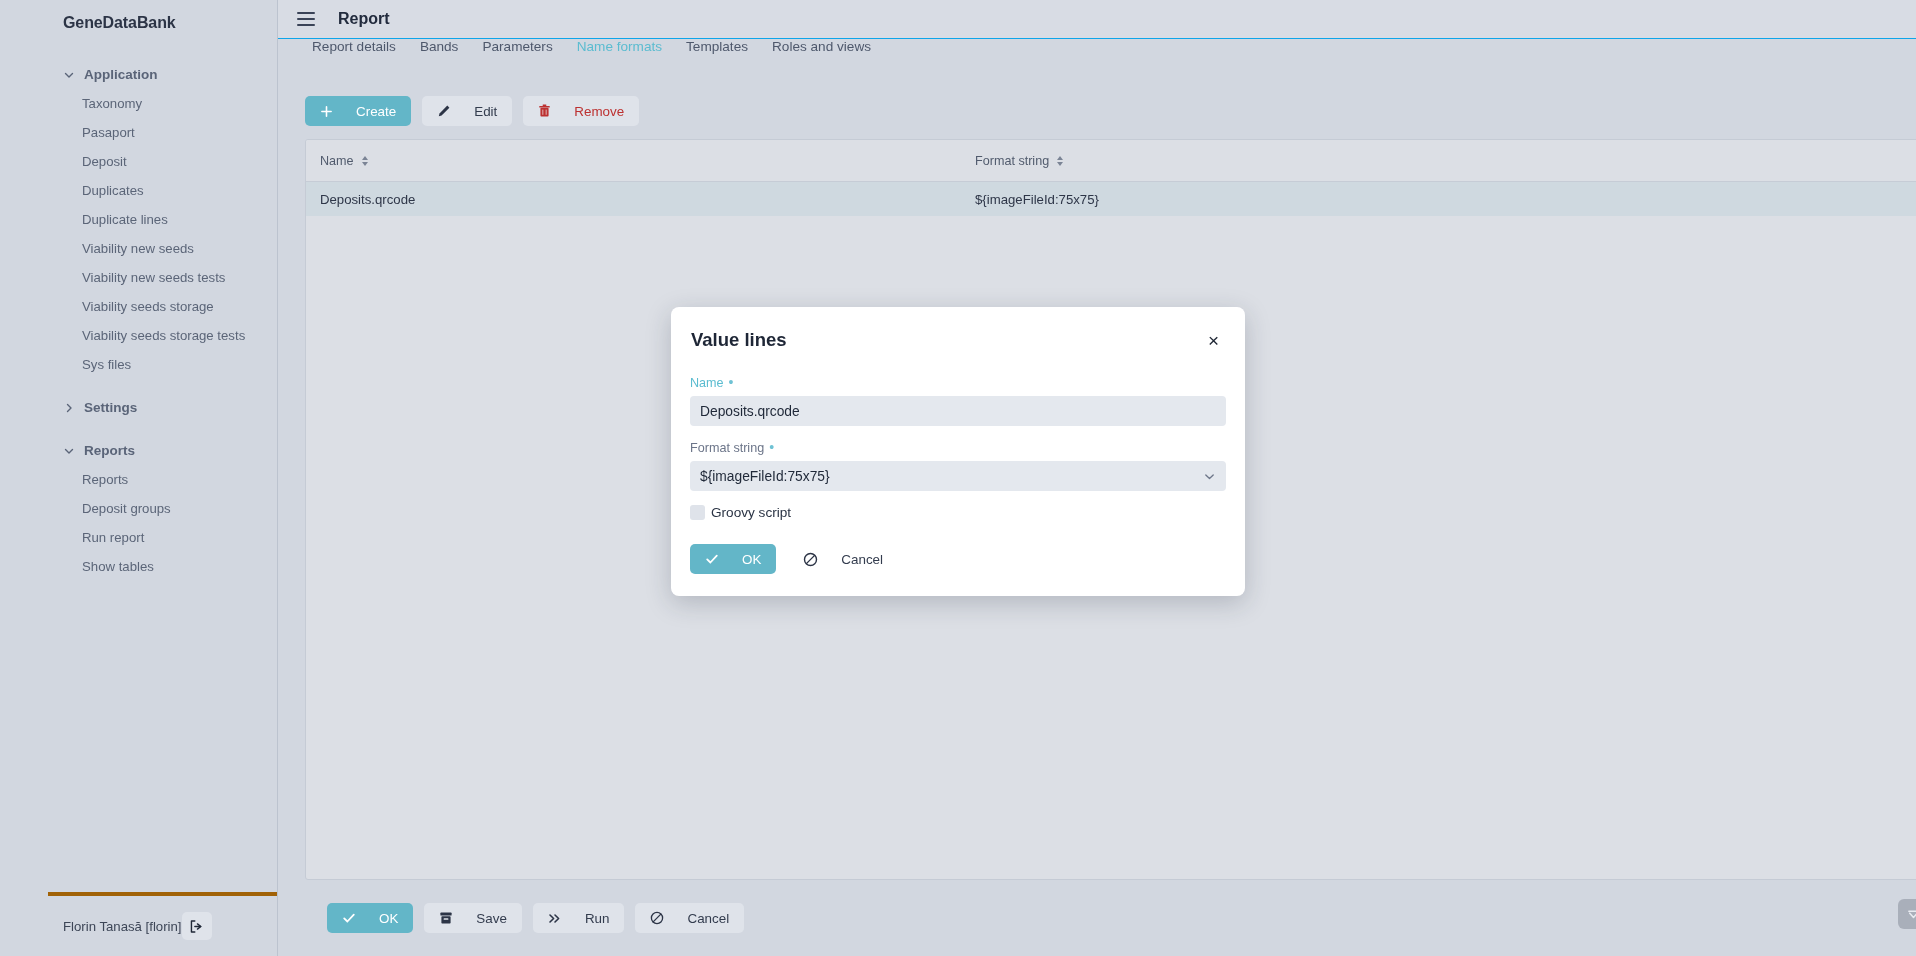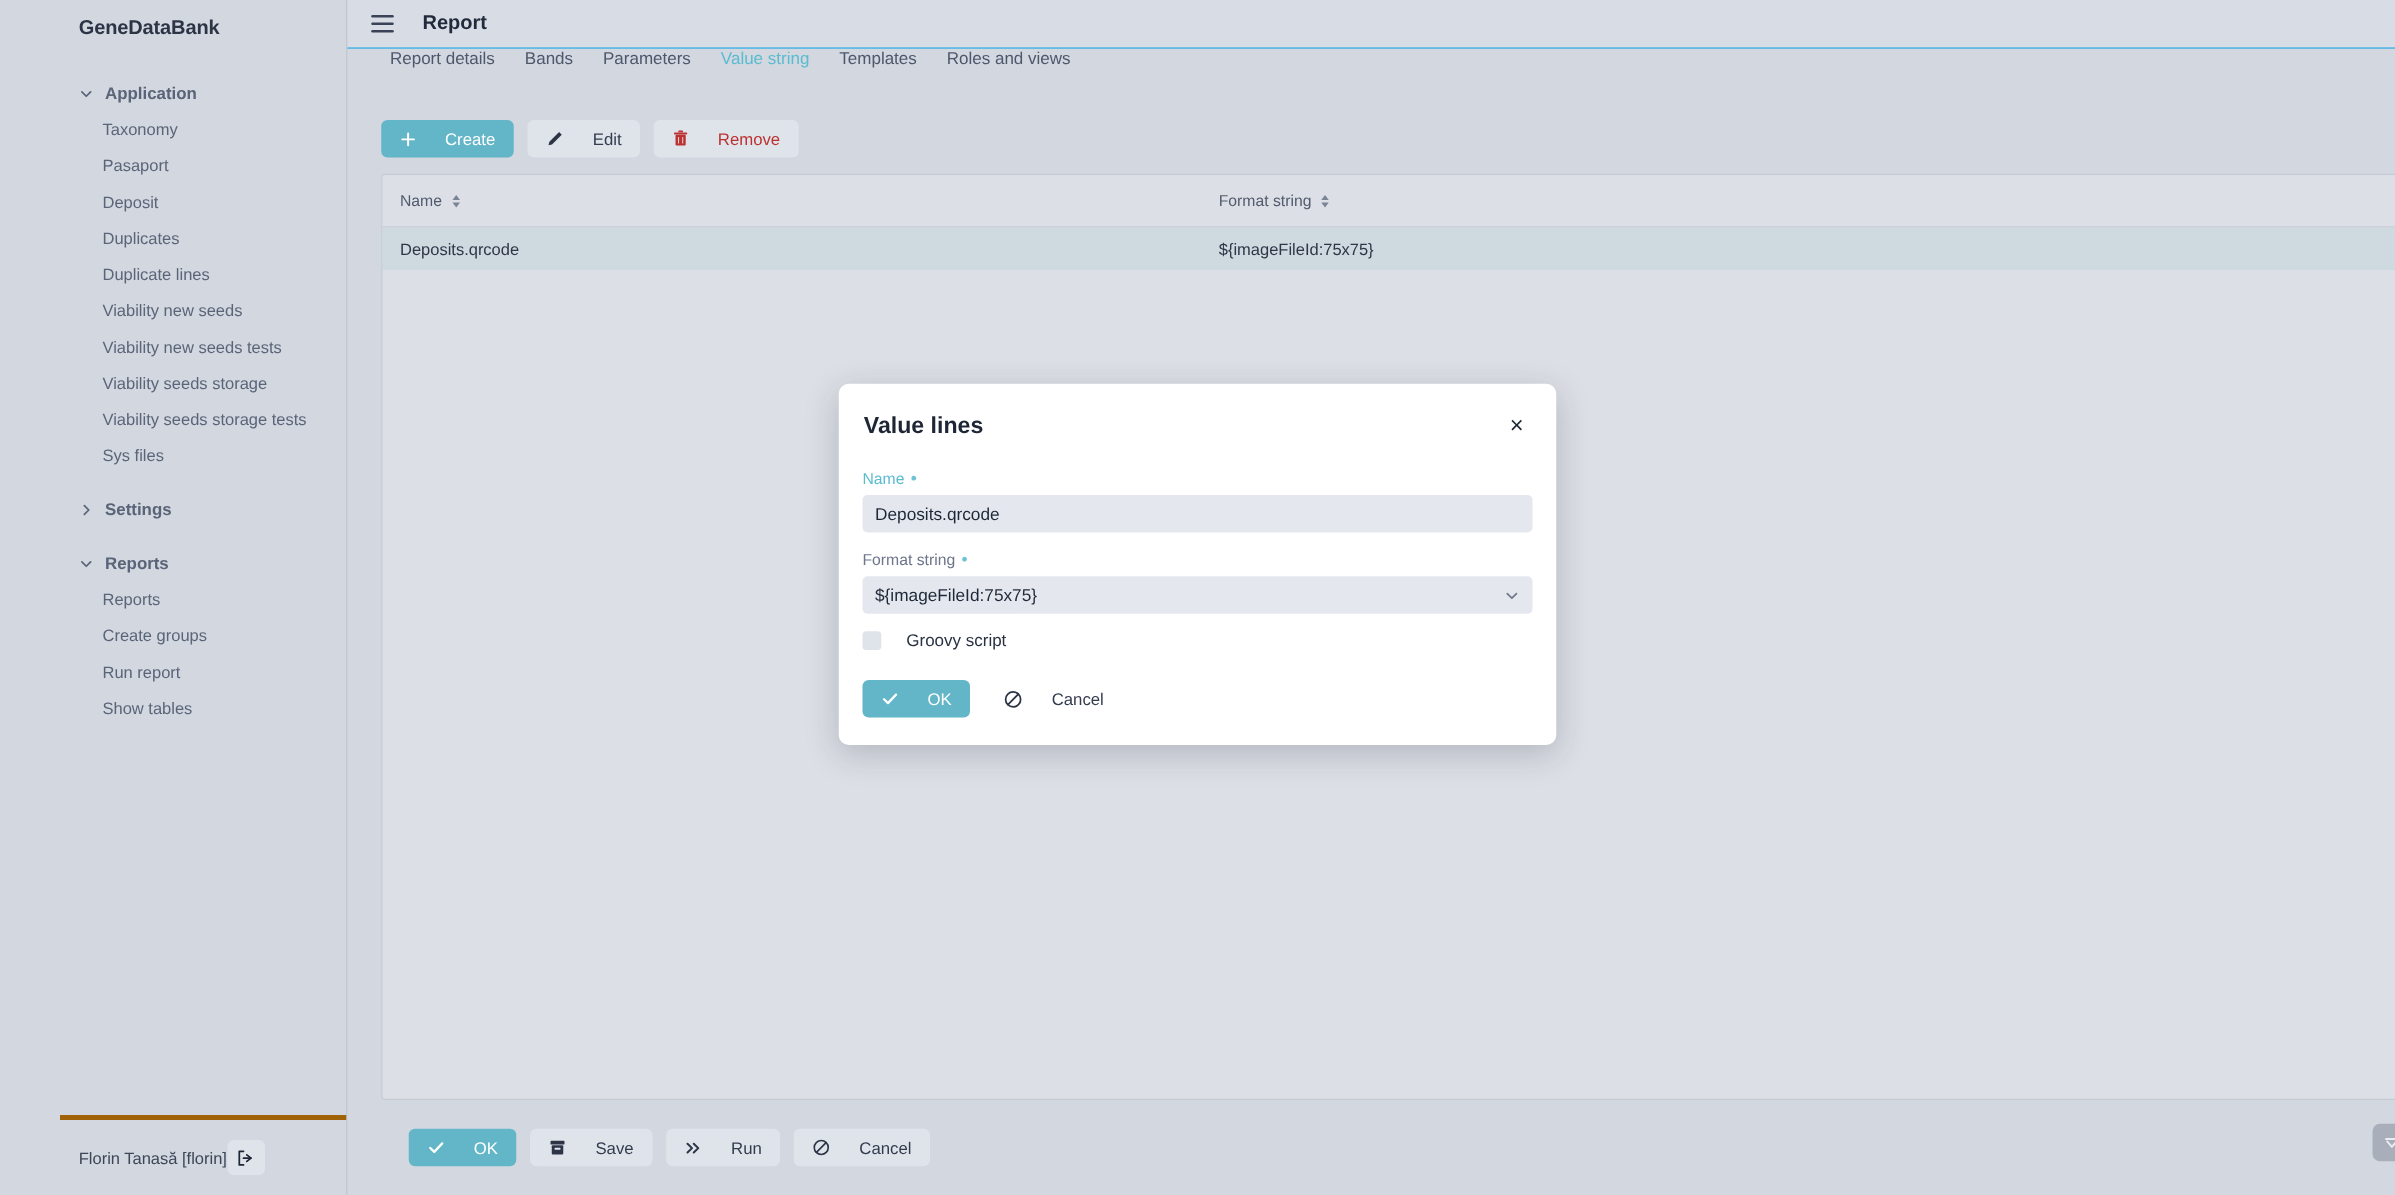--- a/index.html
+++ b/index.html
@@ -177,21 +177,21 @@
   .select-wrap { position: relative; }
   .select-input {
     width: 100%; height: 30px;
     background: #e4e8ee; border: none; border-radius: 4px;
     padding: 0 30px 0 10px;
     font-size: 13.8px; color: #1f2838; font-family: inherit;
     outline: none; cursor: pointer;
     display: flex; align-items: center;
   }
   .select-chev { position: absolute; right: 10px; top: 9px; pointer-events: none; }
-  .check-row { display: flex; align-items: center; gap: 20px; margin-top: 14px; }
+  .check-row { display: flex; align-items: center; gap: 6px; margin-top: 14px; }
   .checkbox {
     width: 15px; height: 15px; border-radius: 3px;
     background: #dfe3ea; border: none; cursor: pointer;
     flex: 0 0 15px;
   }
   .check-label { font-size: 13.6px; color: #2a3344; cursor: pointer; }
   .modal-foot { display: flex; align-items: center; gap: 12px; padding: 18px 19px 22px 19px; }
 
   svg { display: block; }
 </style>
@@ -239,21 +239,21 @@
 
       <div class="nav-group">
         <span class="chev">
           <svg width="12" height="12" viewBox="0 0 12 12">
               <path d="M2.5 4.5 L6 8 L9.5 4.5" fill="none" stroke="#5a6478" stroke-width="1.4" stroke-linecap="round" stroke-linejoin="round"></path>
             </svg>
         </span>
         <span>Reports</span>
       </div>
       <div class="nav-item">Reports</div>
-      <div class="nav-item">Create groups</div>
+      <div class="nav-item">Deposit groups</div>
       <div class="nav-item">Run report</div>
       <div class="nav-item">Show tables</div>
     </nav>
 
     <div class="userbar">
       <span class="username">Florin Tanasă [florin]</span>
       <span class="logout-btn">
         <span>
           <svg width="15" height="15" viewBox="0 0 16 16">
             <path d="M6.2 2.2 H2.6 V13.8 H6.2" fill="none" stroke="#1f2736" stroke-width="1.5" stroke-linecap="round" stroke-linejoin="round"></path>
@@ -282,21 +282,21 @@
         </svg>
       </span>
     </header>
 
     <div class="content">
 
       <div class="tabs">
         <div class="tab">Report details</div>
         <div class="tab">Bands</div>
         <div class="tab">Parameters</div>
-        <div class="tab active">Value string</div>
+        <div class="tab active">Name formats</div>
         <div class="tab">Templates</div>
         <div class="tab">Roles and views</div>
       </div>
 
       <div class="toolbar">
         <button class="btn primary">
           <span class="ic">
             <svg width="13" height="13" viewBox="0 0 14 14">
                 <path d="M7 2 V12 M2 7 H12" stroke="#ffffff" stroke-width="1.7" stroke-linecap="round"></path>
               </svg>

